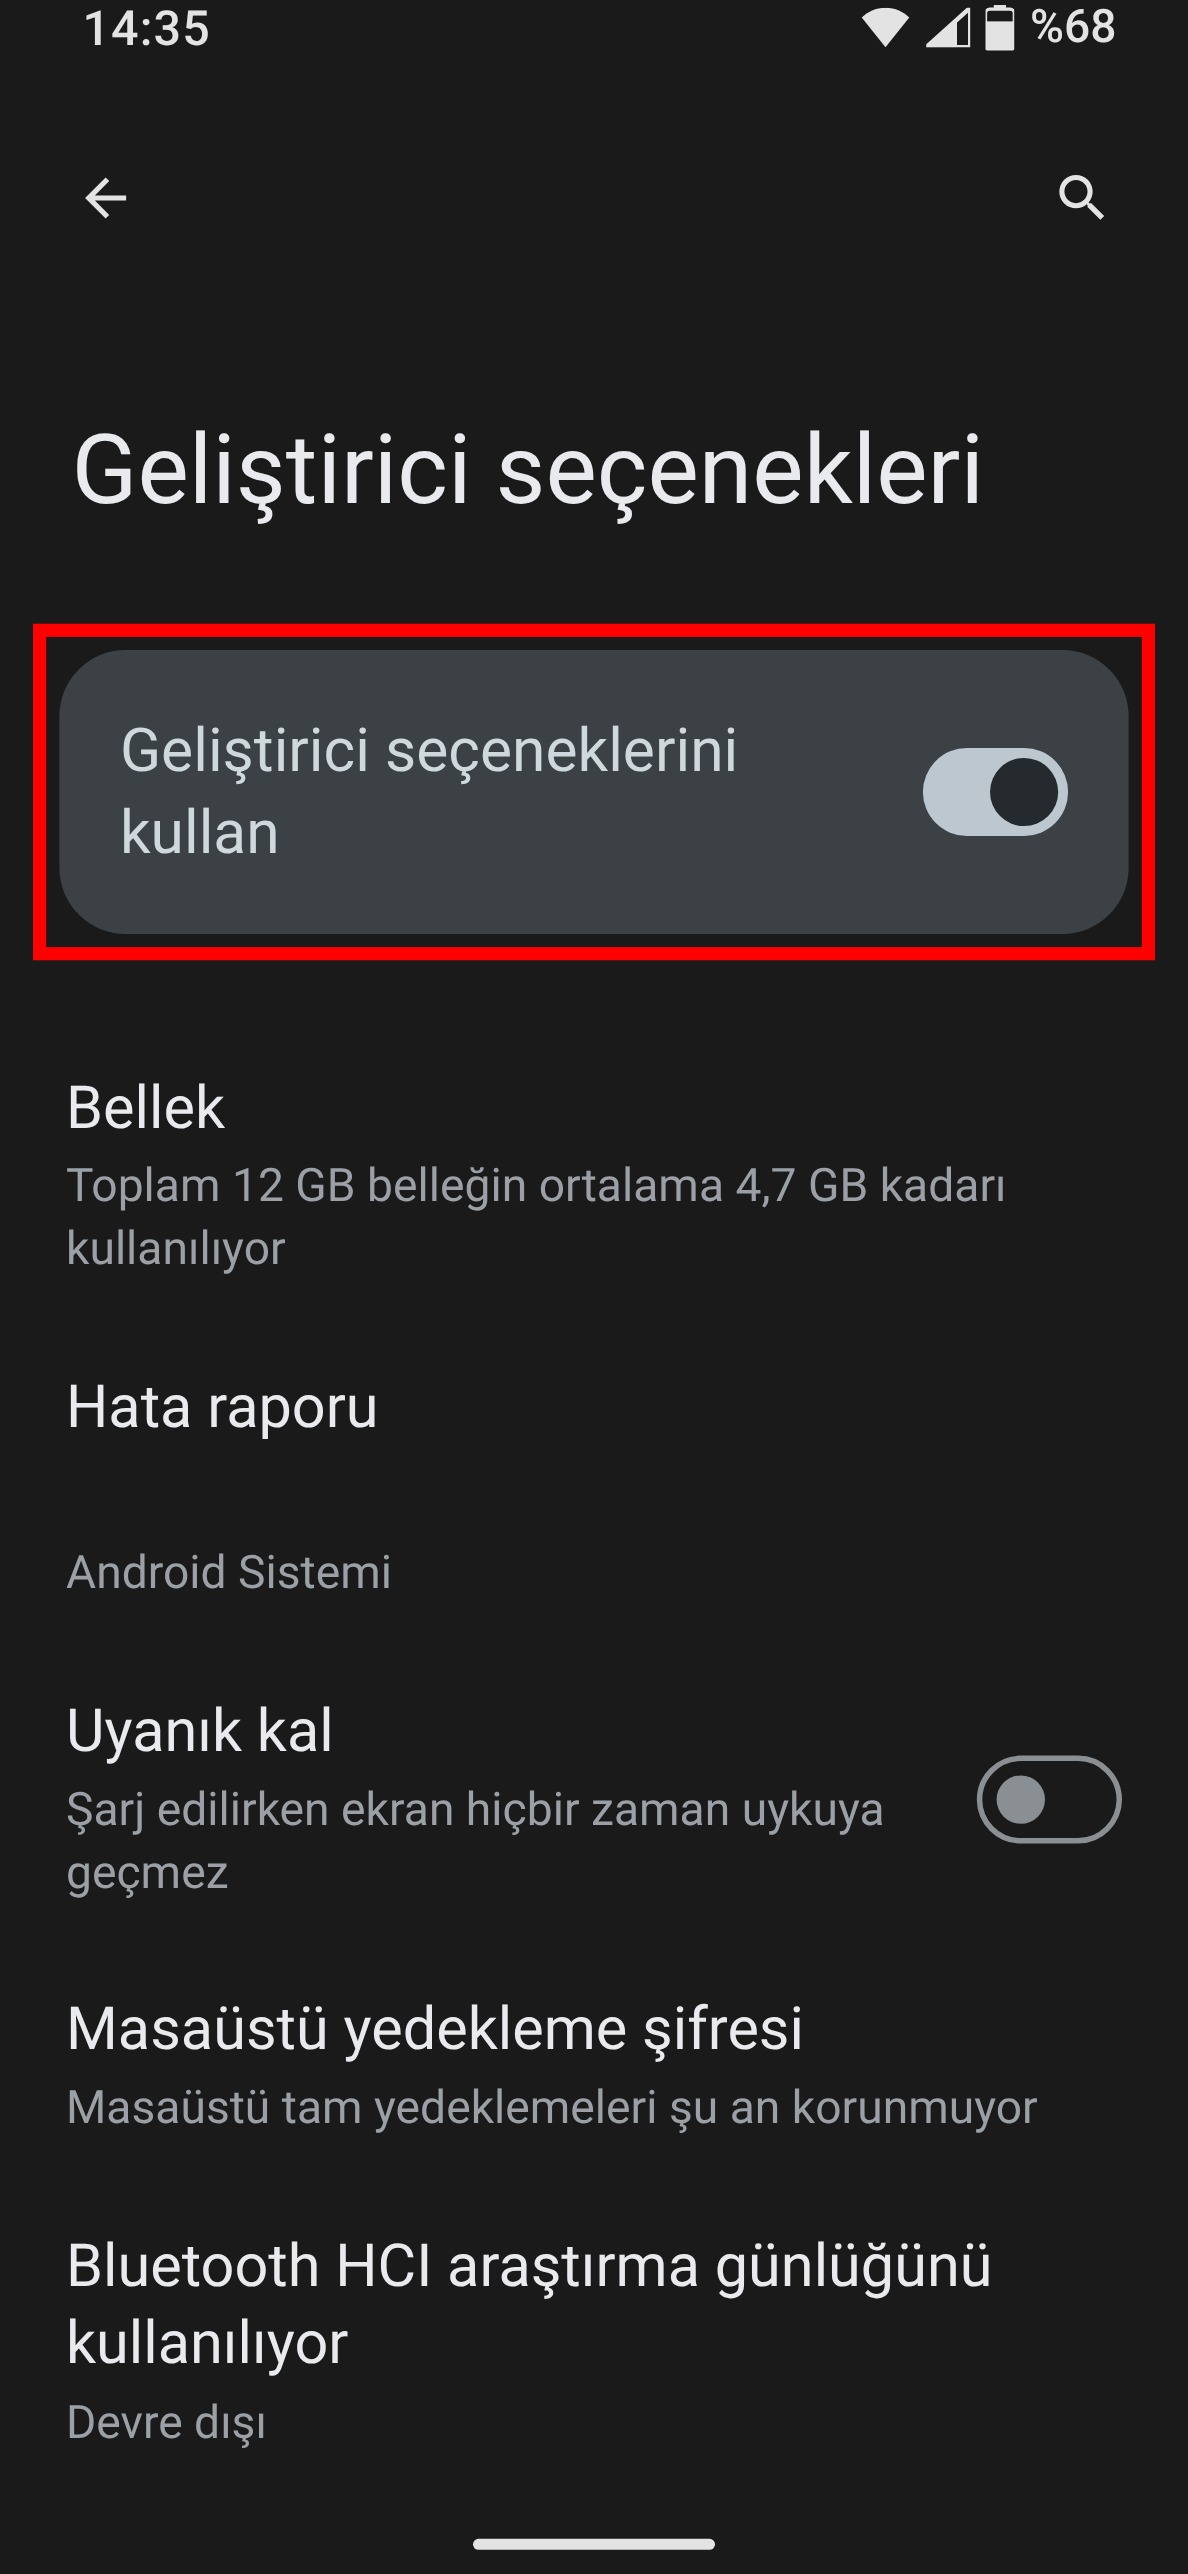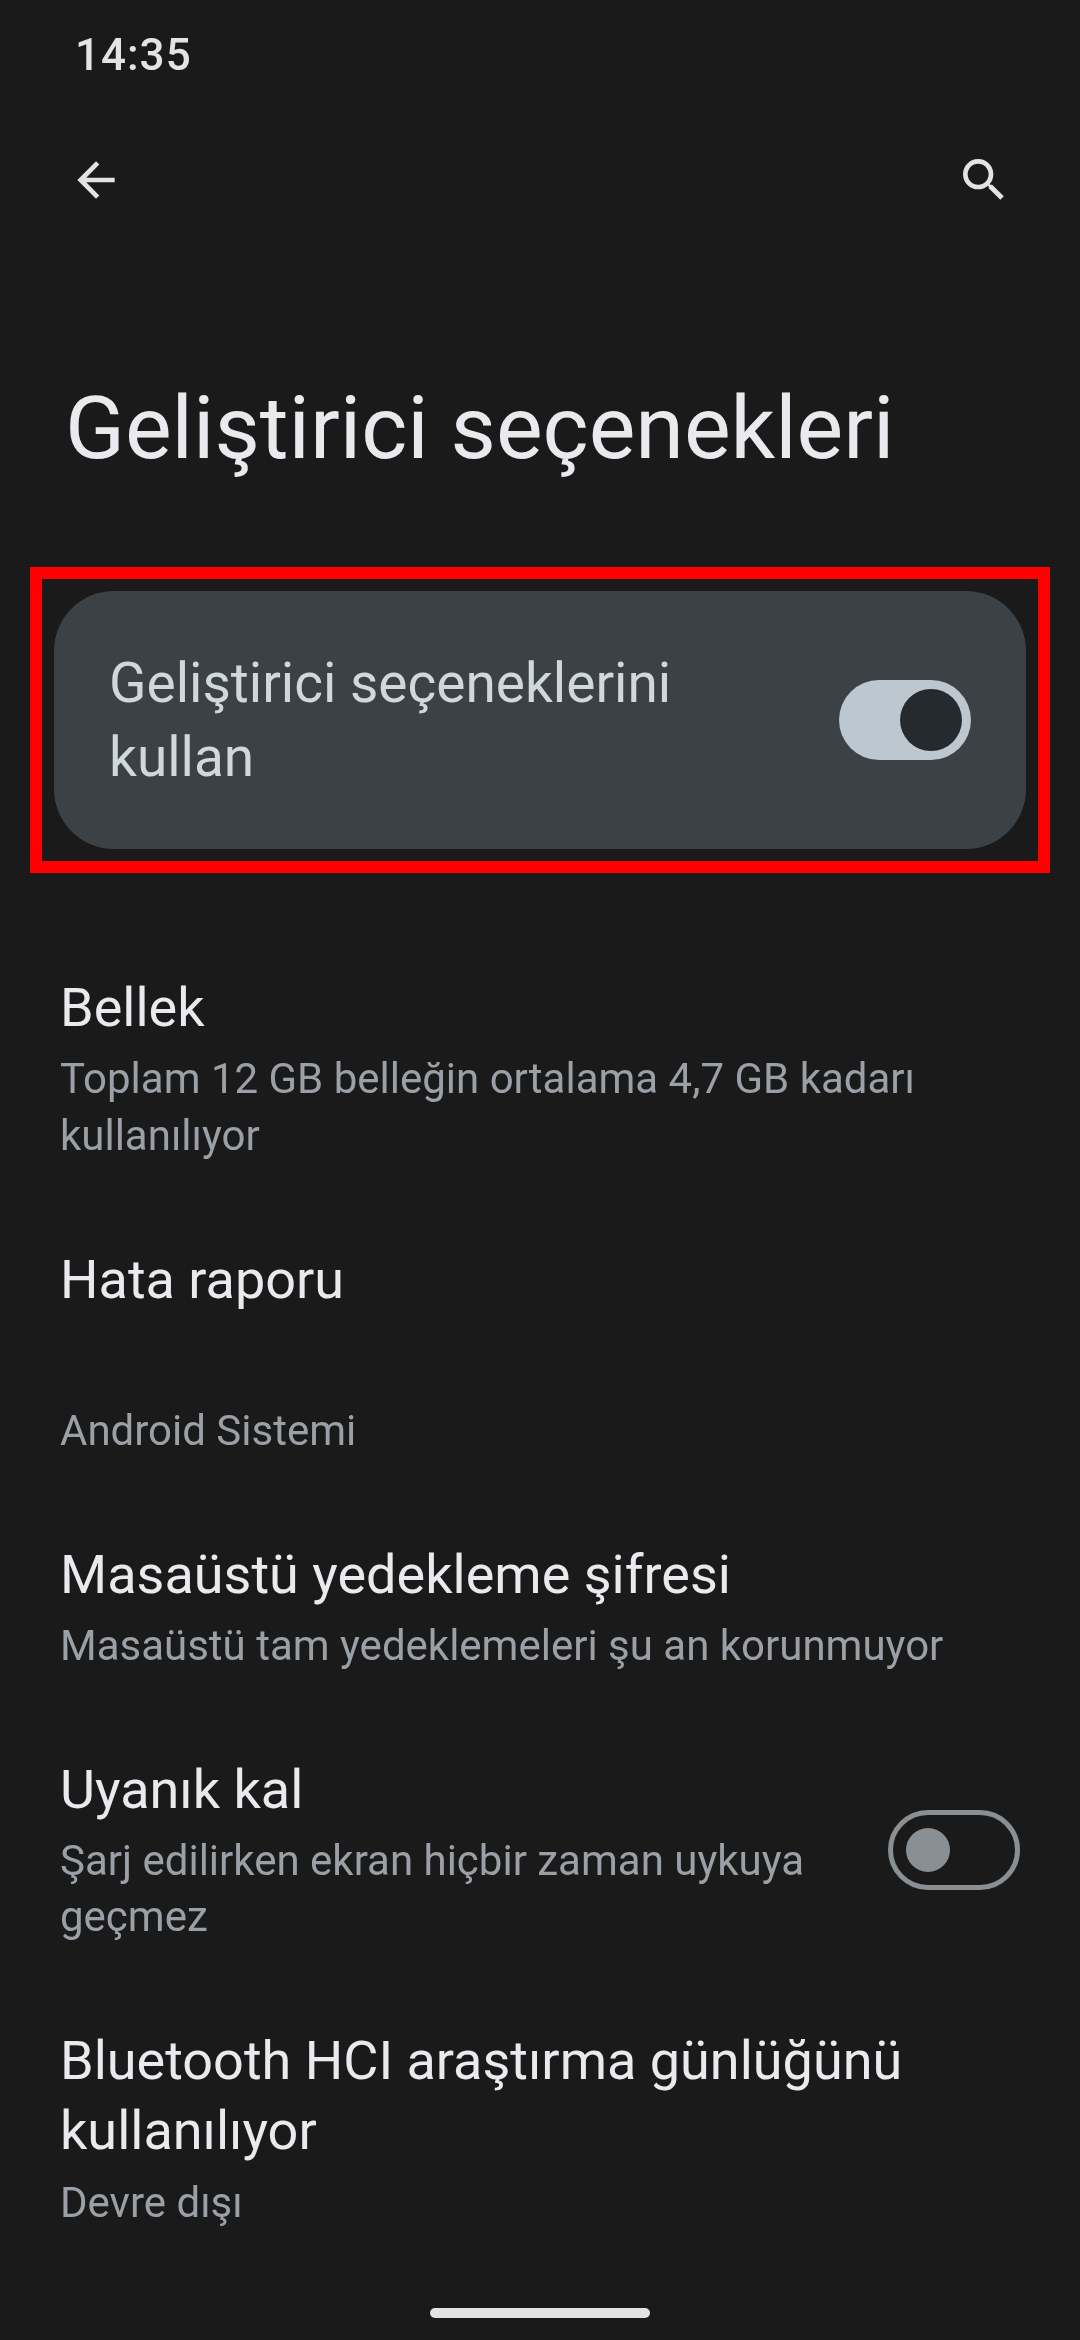--- a/index.html
+++ b/index.html
@@ -15,21 +15,21 @@
       color: #e3e3e3;
       overflow: hidden;
       position: relative;
     }
     
     
     .status-bar {
       height: 110px;
       display: flex;
       justify-content: space-between;
-      align-items: center;
+      align-items: flex-start;
       padding: 0 65px 0 75px;
       font-size: 44px;
       font-weight: 500;
       color: #e3e3e3;
     }
     .status-left {
       letter-spacing: 1px;
     }
     .status-right {
       display: flex;
@@ -168,20 +168,41 @@
       height: 10px;
       background: #e3e3e3;
       border-radius: 5px;
     }
   </style>
 </head>
 <body>
 
 <div class="status-bar">
   <div class="status-left">14:35</div>
+  <div class="status-right">
+    <span class="wifi-icon">
+      <svg width="46" height="36" viewBox="0 0 24 20">
+          <path d="M12 20L0 5C3 2 7 0 12 0s9 2 12 5L12 20z" fill="#e3e3e3"></path>
+        </svg>
+    </span>
+    <span class="signal-icon">
+      <svg width="40" height="36" viewBox="0 0 20 18">
+          <path d="M0 18L20 18L20 0z" fill="none" stroke="#e3e3e3" stroke-width="2"></path>
+          <path d="M0 18L14 18L14 5.4z" fill="#e3e3e3"></path>
+        </svg>
+    </span>
+    <span class="battery-icon">
+      <svg width="26" height="42" viewBox="0 0 14 22">
+          <rect x="4" y="0" width="6" height="2" fill="#e3e3e3"></rect>
+          <rect x="0" y="2" width="14" height="20" rx="2" fill="none" stroke="#e3e3e3" stroke-width="1.5"></rect>
+          <rect x="0" y="8" width="14" height="14" rx="0" fill="#e3e3e3"></rect>
+        </svg>
+    </span>
+    <span class="battery-text">%68</span>
+  </div>
 </div>
 
 <div class="toolbar">
   <div class="back-btn">
     <svg width="56" height="56" viewBox="0 0 24 24">
       <path d="M20 11H7.83l5.59-5.59L12 4l-8 8 8 8 1.41-1.41L7.83 13H20v-2z" fill="#e3e3e3"></path>
     </svg>
   </div>
   <div class="search-btn">
     <svg width="56" height="56" viewBox="0 0 24 24">
@@ -215,37 +236,37 @@
       <div class="setting-title">Hata raporu</div>
     </div>
   </div>
 
   <div class="setting-item">
     <div class="setting-text">
       <div class="setting-subtitle">Android Sistemi</div>
     </div>
   </div>
 
+  <div class="setting-item with-sub">
+    <div class="setting-text">
+      <div class="setting-title">Uyanık kal</div>
+      <div class="setting-subtitle">Şarj edilirken ekran hiçbir zaman uykuya geçmez</div>
+    </div>
+    <div class="toggle toggle-off">
+      <div class="toggle-knob"></div>
+    </div>
+  </div>
+
   <div class="setting-item">
     <div class="setting-text">
       <div class="setting-title">Masaüstü yedekleme şifresi</div>
       <div class="setting-subtitle">Masaüstü tam yedeklemeleri şu an korunmuyor</div>
     </div>
   </div>
 
-  <div class="setting-item with-sub">
-    <div class="setting-text">
-      <div class="setting-title">Uyanık kal</div>
-      <div class="setting-subtitle">Şarj edilirken ekran hiçbir zaman uykuya geçmez</div>
-    </div>
-    <div class="toggle toggle-off">
-      <div class="toggle-knob"></div>
-    </div>
-  </div>
-
   <div class="setting-item">
     <div class="setting-text">
       <div class="setting-title">Bluetooth HCI araştırma günlüğünü kullanılıyor</div>
       <div class="setting-subtitle">Devre dışı</div>
     </div>
   </div>
 
 </div>
 
 <div class="nav-bar"></div>

